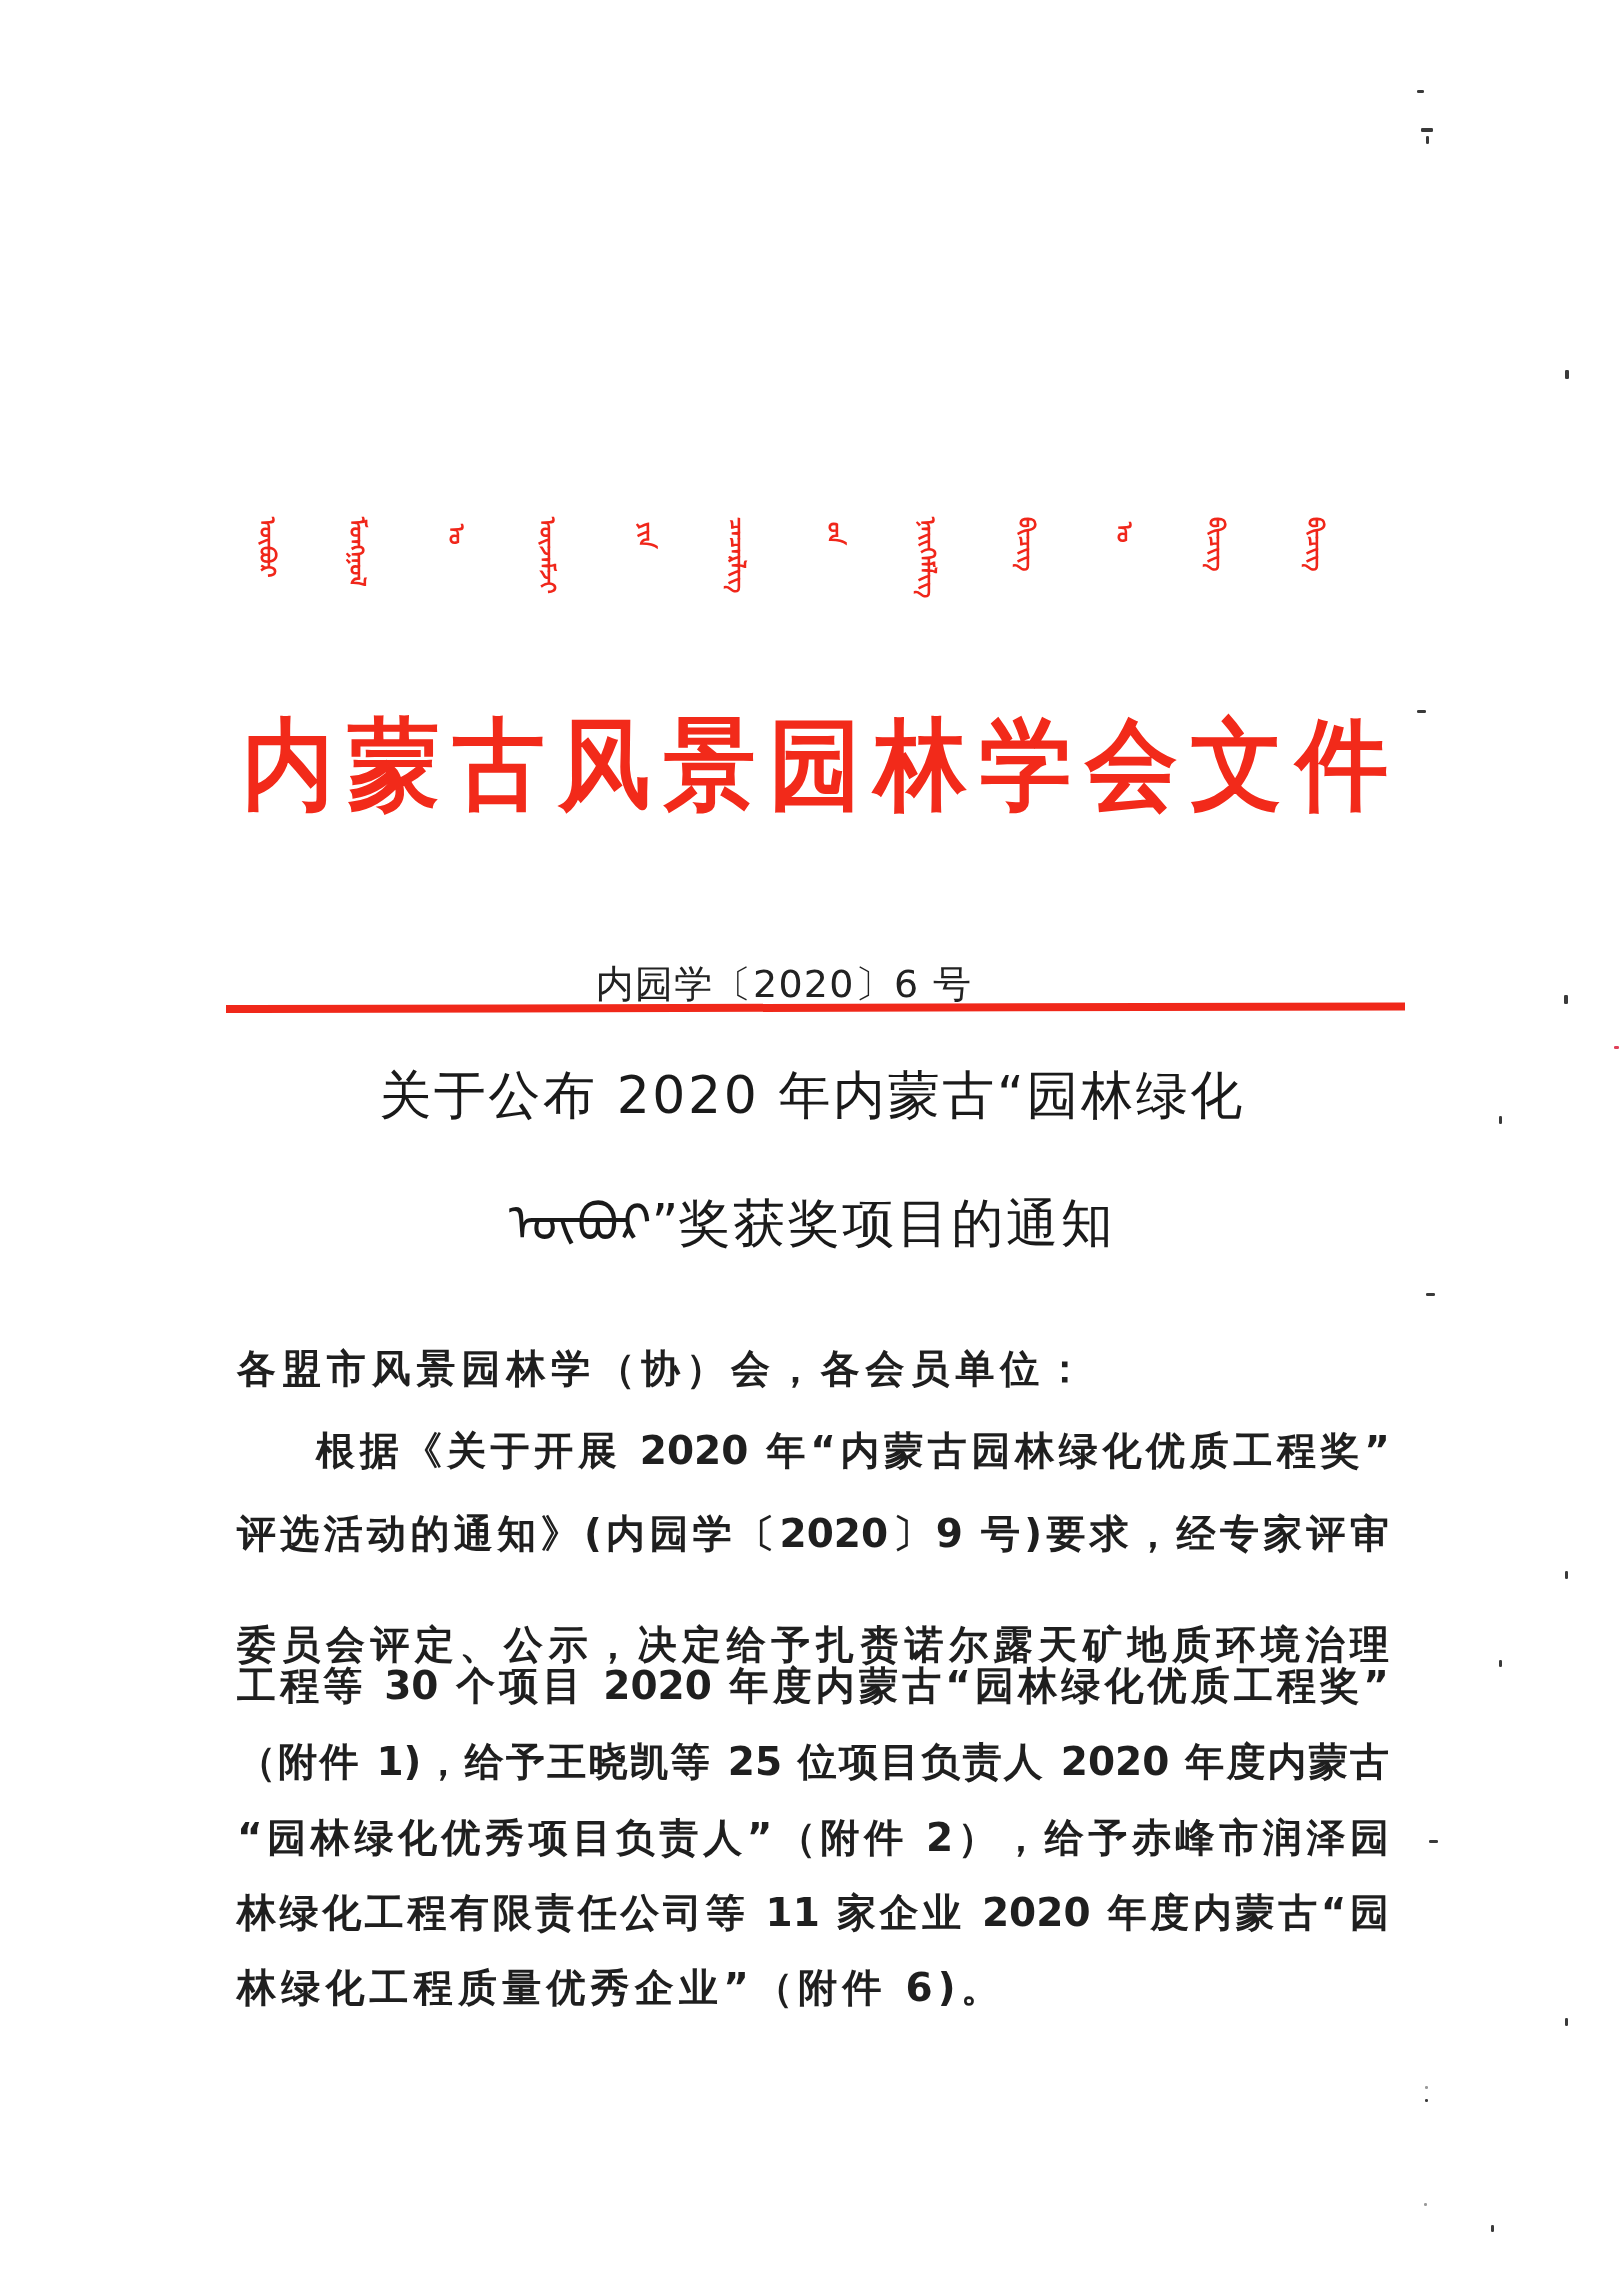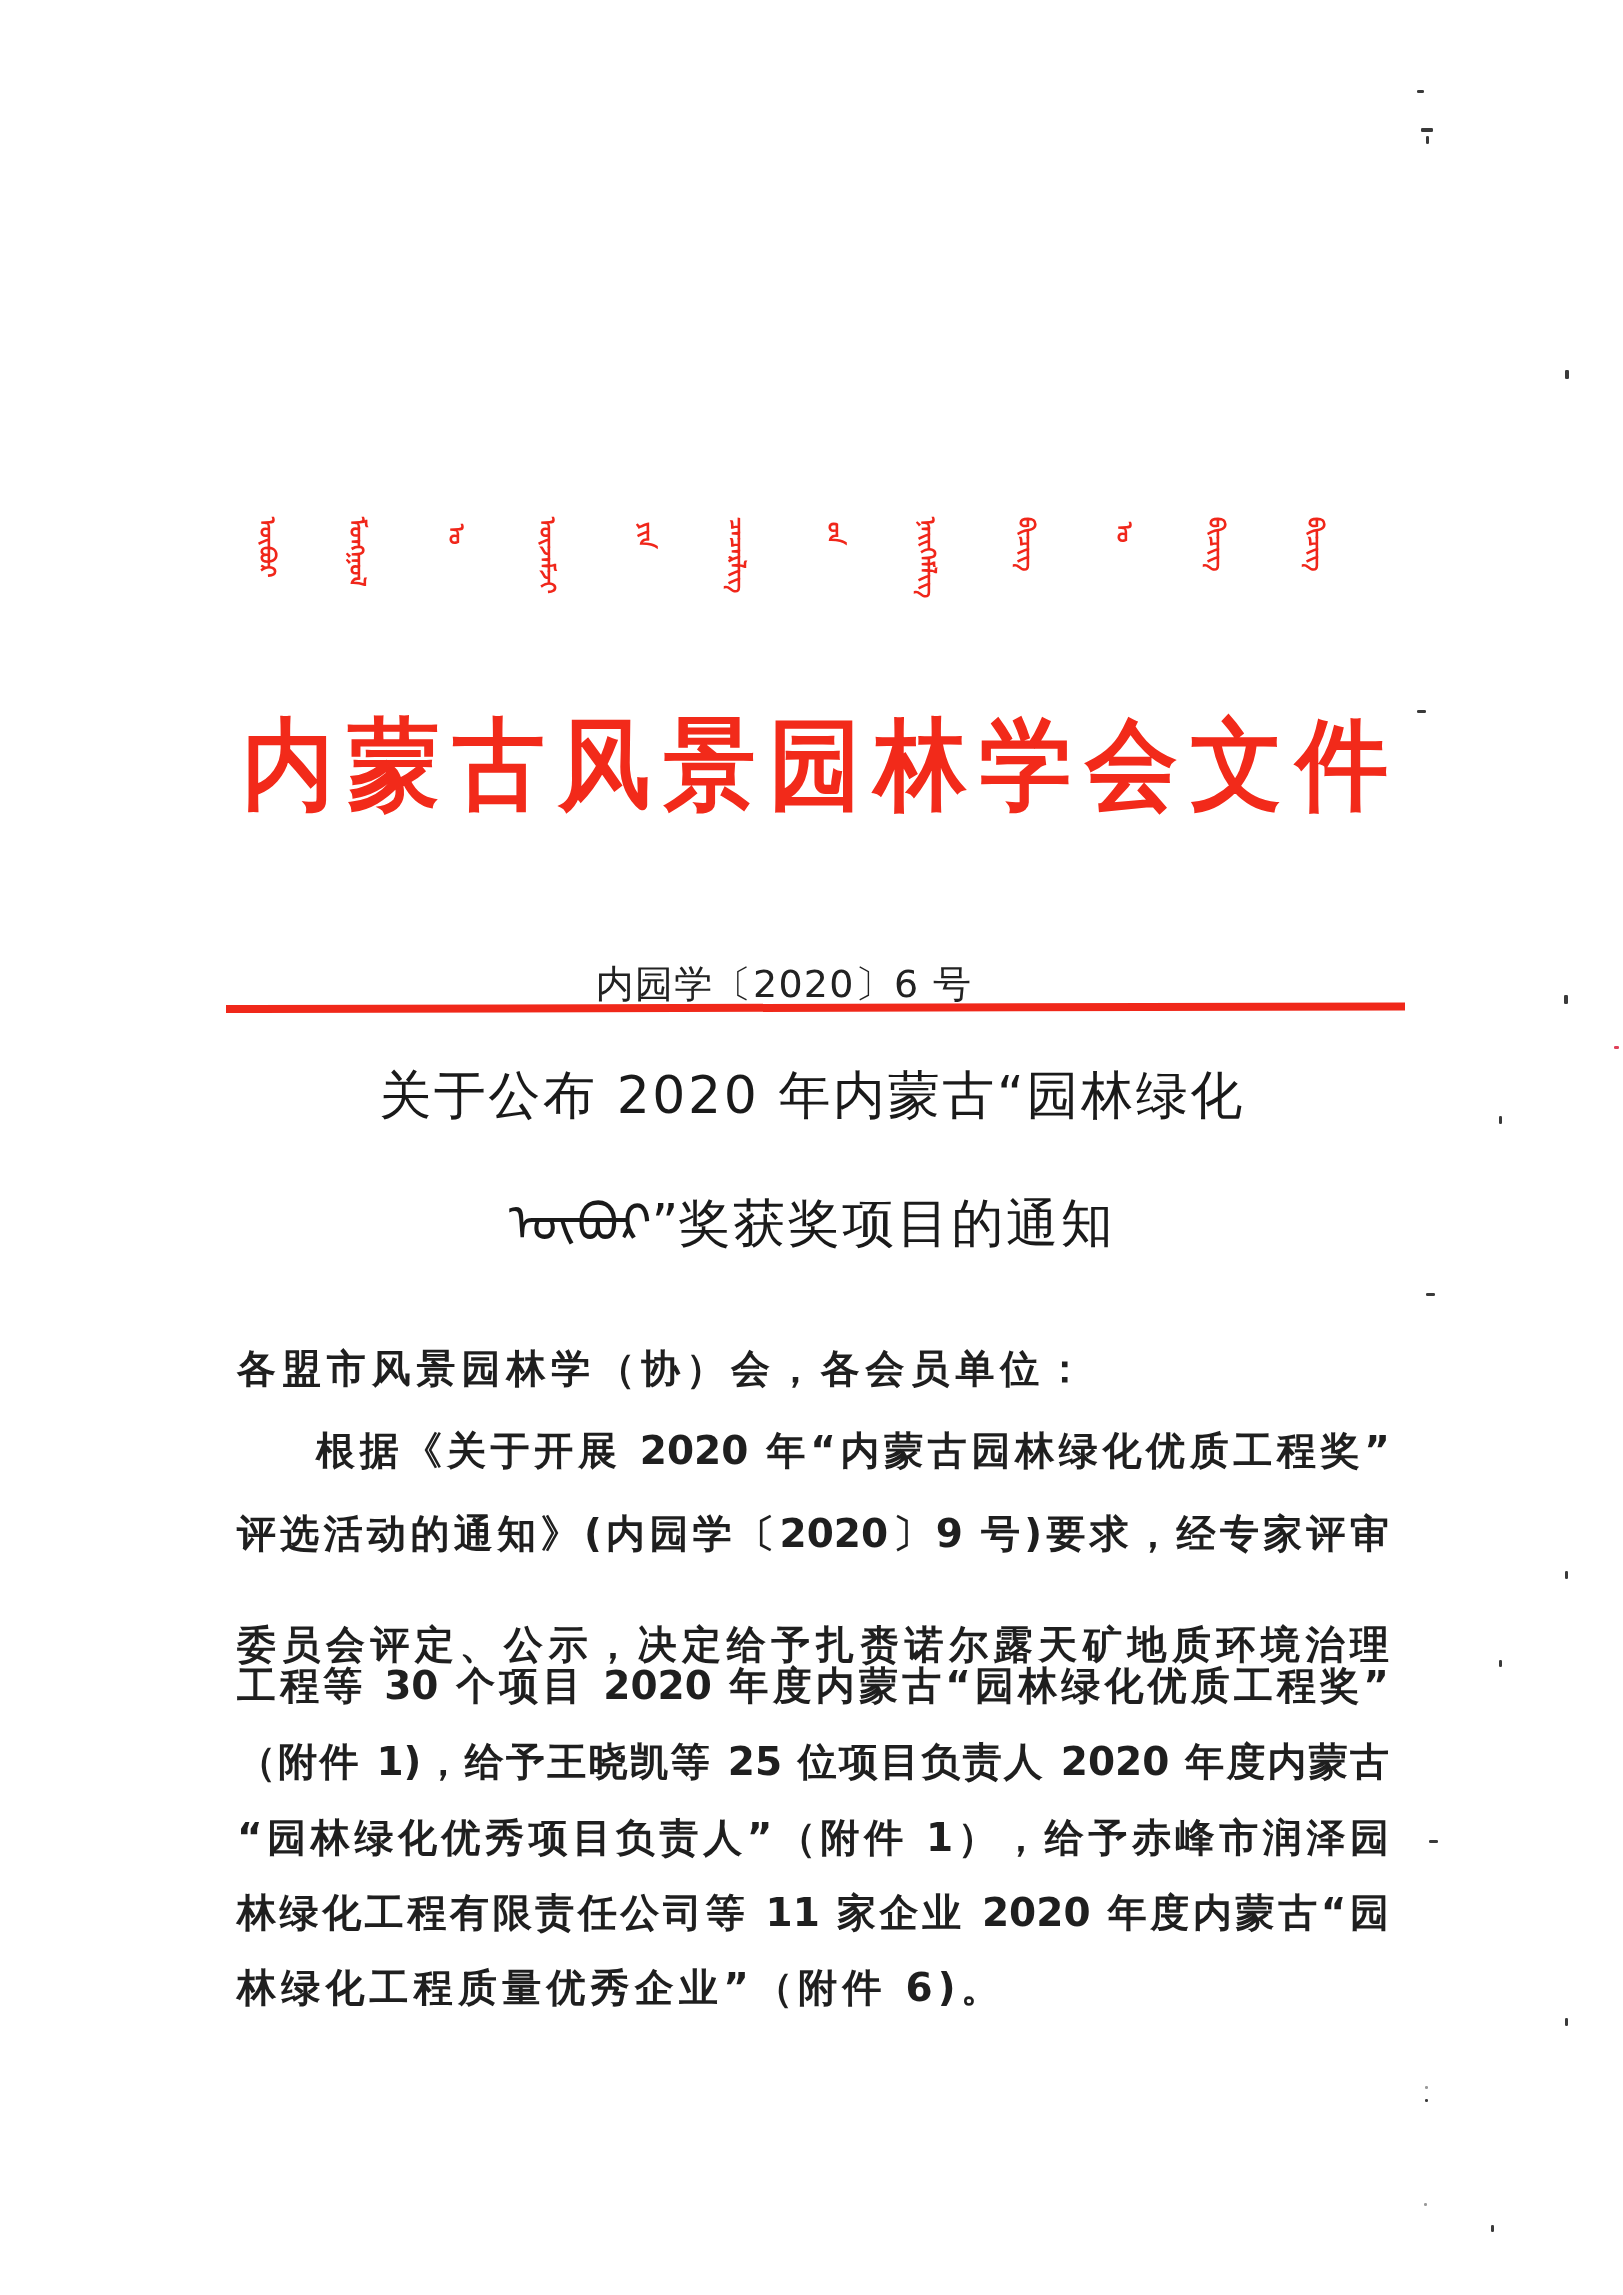--- a/index.html
+++ b/index.html
@@ -72,21 +72,21 @@
 <div class="title" style="top:1069px;">关于公布 2020 年内蒙古“园林绿化</div>
 <div class="title" style="top:1197px;">ᠥᠪᠦᠷ”奖获奖项目的通知</div>
 
 <div class="body-line salute" style="top:1349px;">各盟市风景园林学（协）会，各会员单位：</div>
 
 <div class="body-line indent" style="top:1431px;">根据《关于开展 2020 年“内蒙古园林绿化优质工程奖”</div>
 <div class="body-line" style="top:1514px;">评选活动的通知》(内园学〔2020〕9 号)要求，经专家评审</div>
 <div class="body-line" style="top:1625px;">委员会评定、公示，决定给予扎赉诺尔露天矿地质环境治理</div>
 <div class="body-line" style="top:1666px;">工程等 30 个项目 2020 年度内蒙古“园林绿化优质工程奖”</div>
 <div class="body-line" style="top:1742px;">（附件 1)，给予王晓凯等 25 位项目负责人 2020 年度内蒙古</div>
-<div class="body-line" style="top:1818px;">“园林绿化优秀项目负责人”（附件 1），给予赤峰市润泽园</div>
+<div class="body-line" style="top:1818px;">“园林绿化优秀项目负责人”（附件 2），给予赤峰市润泽园</div>
 <div class="body-line" style="top:1893px;">林绿化工程有限责任公司等 11 家企业 2020 年度内蒙古“园</div>
 <div class="body-line last" style="top:1968px;">林绿化工程质量优秀企业”（附件 6)。</div>
 
 <div class="speck" style="left:1417px;top:90px;width:6.5px;height:2.6px;"></div>
 <div class="speck" style="left:1421px;top:128px;width:11.8px;height:3.9px;"></div>
 <div class="speck" style="left:1426px;top:136px;width:2.6px;height:7.9px;"></div>
 <div class="speck" style="left:1565px;top:370px;width:3.9px;height:9.2px;"></div>
 <div class="speck" style="left:1564px;top:995px;width:3.9px;height:9.2px;"></div>
 <div class="speck" style="left:1499px;top:1116px;width:2.6px;height:7.9px;"></div>
 <div class="speck" style="left:1417px;top:710px;width:9.2px;height:2.6px;"></div>

